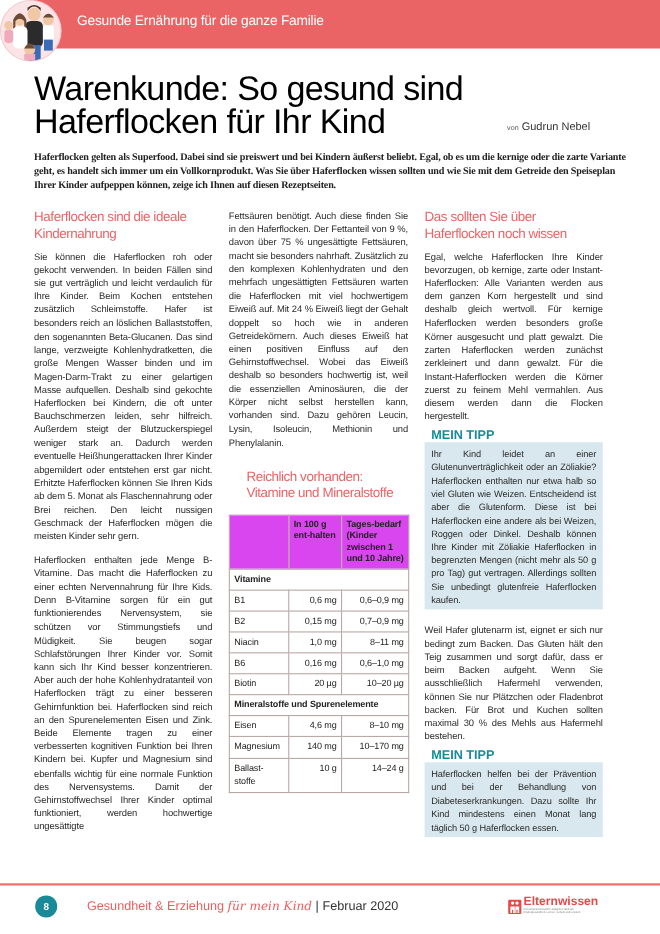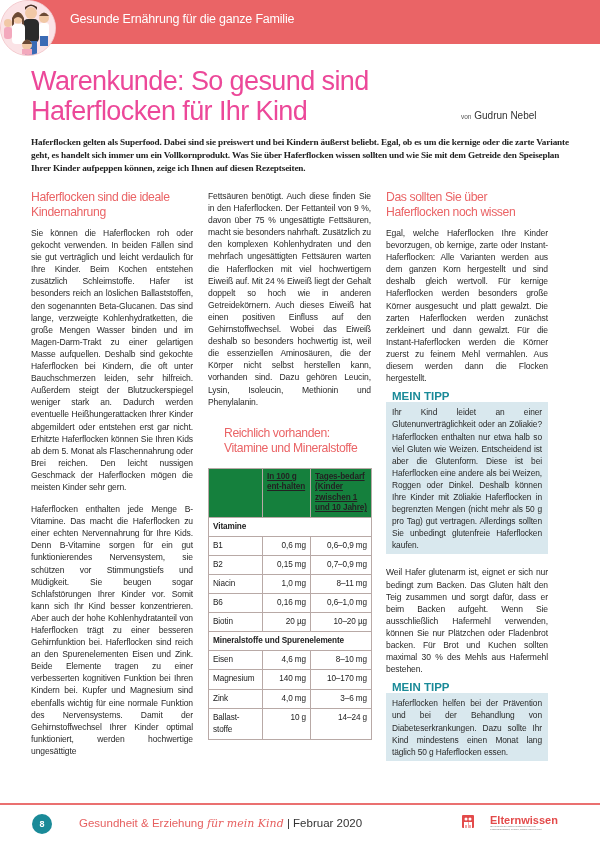--- a/index.html
+++ b/index.html
@@ -14,22 +14,22 @@
     position: absolute; left: 40px; top: 12px; color: #fff;
     font-family: "Liberation Sans", sans-serif; font-size: 12.5px; letter-spacing: -0.2px;
   }
   .family-avatar {
     position: absolute; left: 0; top: 0; width: 56px; height: 56px; border-radius: 50%;
     background: #fbe3e6; overflow: hidden; border: 1px solid #f3c7cb;
   }
 
   .title {
     position: absolute; left: 31px; top: 66px; width: 480px;
-    color: #ec4899; font-family: "Liberation Sans", sans-serif;
-    font-size: 27px; line-height: 30px; letter-spacing: -0.6px; font-weight: normal;
+    color: #000000; font-family: "Liberation Sans", sans-serif;
+    font-size: 31px; line-height: 30px; letter-spacing: -0.6px; font-weight: normal;
   }
   .byline {
     position: absolute; left: 461px; top: 110px; font-size: 10px; color: #333;
   }
   .byline .von { font-size: 6.5px; color: #555; }
 
   .intro {
     position: absolute; left: 31px; top: 136px; width: 540px;
     font-size: 9.2px; line-height: 13px; font-weight: bold; color: #222;
     font-family: Liberation Serif, serif; letter-spacing: -0.15px;
@@ -49,34 +49,34 @@
 
   .tipbox { background: #d9e8ee; padding: 4px 6px 3px 6px; margin-top: 0; }
   .tip-title { color: #1a8a98; font-weight: bold; font-size: 11.5px; margin: 2px 0 0 6px; letter-spacing: 0; }
   .tipbox p { font-size: 8.4px; line-height: 12.1px; text-align: justify; }
 
   table.nutri {
     border-collapse: collapse; width: 164px; font-size: 8.2px; margin-top: 12px;
     font-family: "Liberation Sans", sans-serif; color: #222;
   }
   table.nutri th, table.nutri td { border: 1px solid #b8a9a6; padding: 3px 4px; vertical-align: top; }
-  table.nutri thead th { background: #15803d; text-align: left; font-weight: bold; line-height: 10.5px; text-decoration: underline; }
+  table.nutri thead th { background: #d946ef; text-align: left; font-weight: bold; line-height: 10.5px; }
   table.nutri td.num { text-align: right; }
   table.nutri td.section { font-weight: bold; }
   table.nutri tbody td { height: 19px; }
 
   .footer-line { position: absolute; left: 0; top: 803px; width: 600px; height: 2px; background: #ea7070; }
   .page-num {
     position: absolute; left: 32px; top: 814px; width: 20px; height: 20px; border-radius: 50%;
     background: #1a8a98; color: #fff; font-size: 9px; font-weight: bold; text-align: center; line-height: 20px;
   }
   .footer-pub { position: absolute; left: 79px; top: 817px; font-size: 11.5px; color: #e66060; }
   .footer-pub .script { font-family: "DejaVu Serif", serif; font-style: italic; color: #e66060; font-size: 11px; }
   .footer-pub .date { color: #333; }
-  .brand { position: absolute; left: 462px; top: 815px; display: flex; align-items: flex-start; gap: 16px; }
+  .brand { position: absolute; left: 462px; top: 815px; display: flex; align-items: flex-end; gap: 2px; }
   .brand .logo-box { width: 12px; height: 13px; background: #e34a4a; border-radius: 1px; }
   .brand .name { color: #e34a4a; font-weight: bold; font-size: 11px; line-height: 10px; }
   .brand .tagline { font-size: 2.5px; color: #777; line-height: 3px; width: 64px; }
 </style>
 </head>
 <body>
 
 <div class="header-band">
   <span class="kicker">Gesunde Ernährung für die ganze Familie</span>
 </div>
@@ -169,25 +169,20 @@
           <td>Eisen</td>
           <td class="num">4,6 mg</td>
           <td class="num">8–10 mg</td>
         </tr>
         <tr>
           <td>Magnesium</td>
           <td class="num">140 mg</td>
           <td class="num">10–170 mg</td>
         </tr>
         <tr>
-          <td>Zink</td>
-          <td class="num">4,0 mg</td>
-          <td class="num">3–6 mg</td>
-        </tr>
-        <tr>
           <td>Ballast-stoffe</td>
           <td class="num">10 g</td>
           <td class="num">14–24 g</td>
         </tr>
       </tbody>
   </table>
 </div>
 
 <div class="col col3">
   <h2 class="sub">Das sollten Sie über Haferflocken noch wissen</h2>

